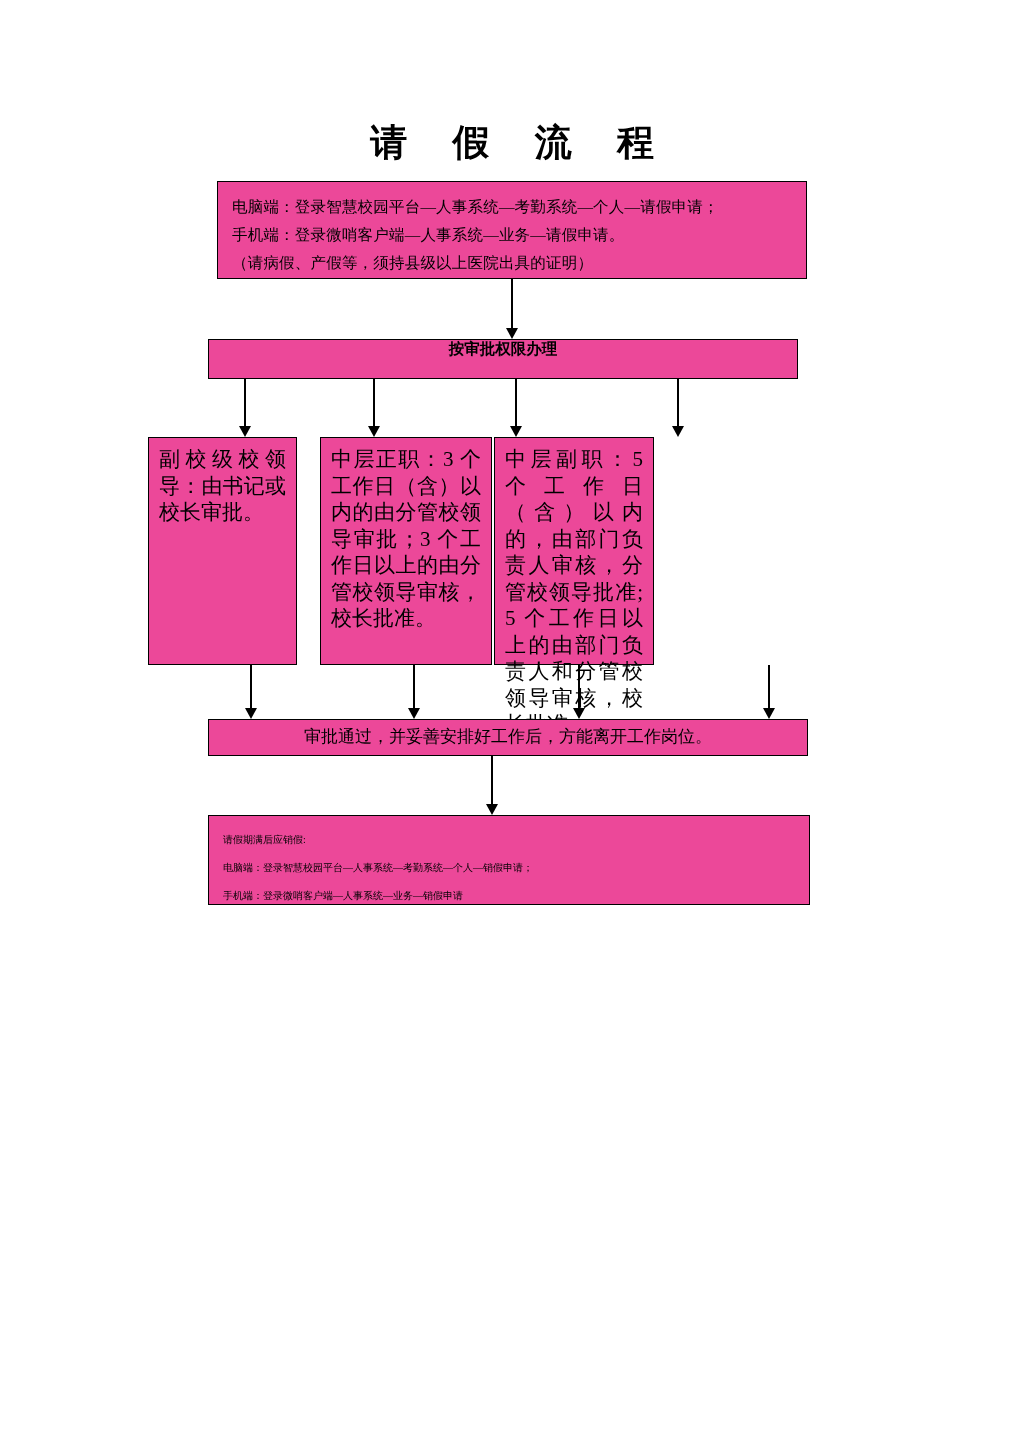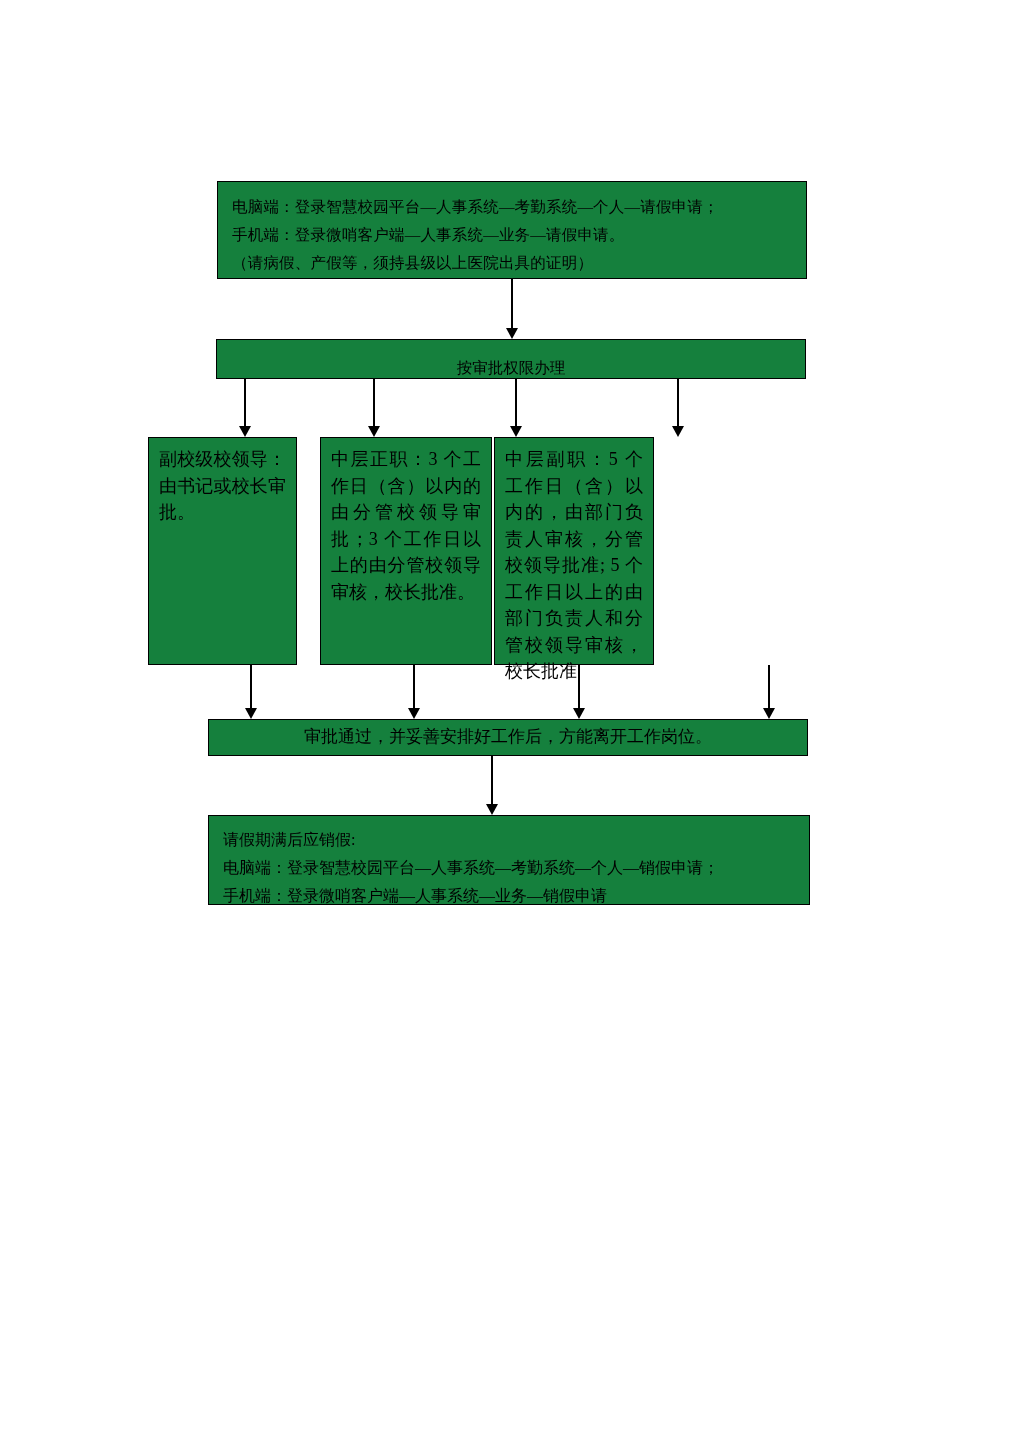--- a/index.html
+++ b/index.html
@@ -29,61 +29,62 @@
     font-weight: 700;
     letter-spacing: 18px;
     text-indent: 18px;
     line-height: 1.15;
     font-family: "Liberation Serif", "DejaVu Serif", serif;
   }
   .node {
     position: absolute;
     box-sizing: border-box;
     border: 1.3px solid #000000;
-    background: #15803d;
+    background: #ec4899;
   }
   .node .txt {
     display: block;
     white-space: pre-line;
   }
   
   #box-apply {
     left: 217px;
     top: 181px;
     width: 590px;
     height: 98px;
     padding: 11px 14px 0 14px;
   }
   #box-apply .txt {
     font-size: 15.5px;
     line-height: 28px;
     letter-spacing: 0.2px;
   }
   
   #box-authority {
-    left: 216px;
+    left: 208px;
     top: 339px;
     width: 590px;
     height: 40px;
     display: flex;
-    align-items: flex-end;
+    align-items: flex-start;
     justify-content: center;
+    font-weight: bold;
   }
   #box-authority .txt {
     font-size: 15.5px;
     line-height: 1.2;
   }
   
   .role {
     top: 437px;
     height: 228px;
     padding: 8px 10px 0 10px;
   }
   .role .txt {
-    font-size: 18px;
+    font-size: 21px;
     line-height: 26.5px;
     text-align: justify;
     text-justify: inter-ideograph;
   }
   #role-vice   { left: 148px;  width: 149px; }
   #role-mid-chief { left: 320px;  width: 172px; }
   #role-mid-deputy { left: 494px; width: 160px; }
   #role-staff  { left: 676px;  width: 180px; }
 
   
@@ -102,21 +103,21 @@
   }
   
   #box-cancel {
     left: 208px;
     top: 815px;
     width: 602px;
     height: 90px;
     padding: 10px 14px 0 14px;
   }
   #box-cancel .txt {
-    font-size: 16px;
+    font-size: 10px;
     line-height: 28px;
   }
   
   .conn {
     position: absolute;
   }
   .conn .stem {
     position: absolute;
     left: 0;
     top: 0;
@@ -131,20 +132,21 @@
     border-left: 6px solid transparent;
     border-right: 6px solid transparent;
     border-top: 11px solid #000000;
   }
 </style>
 </head>
 <body>
 
 <div id="page">
 
+  <div class="title">请 假 流 程</div>
 
   <div class="node" id="box-apply">
     <span class="txt">电脑端：登录智慧校园平台—人事系统—考勤系统—个人—请假申请；
 手机端：登录微哨客户端—人事系统—业务—请假申请。
 （请病假、产假等，须持县级以上医院出具的证明）</span>
   </div>
 
   <div class="conn" style="left:511px; top:279px;">
     <div class="stem" style="height:49px;"></div>
     <div class="head" style="top:49px;"></div>

